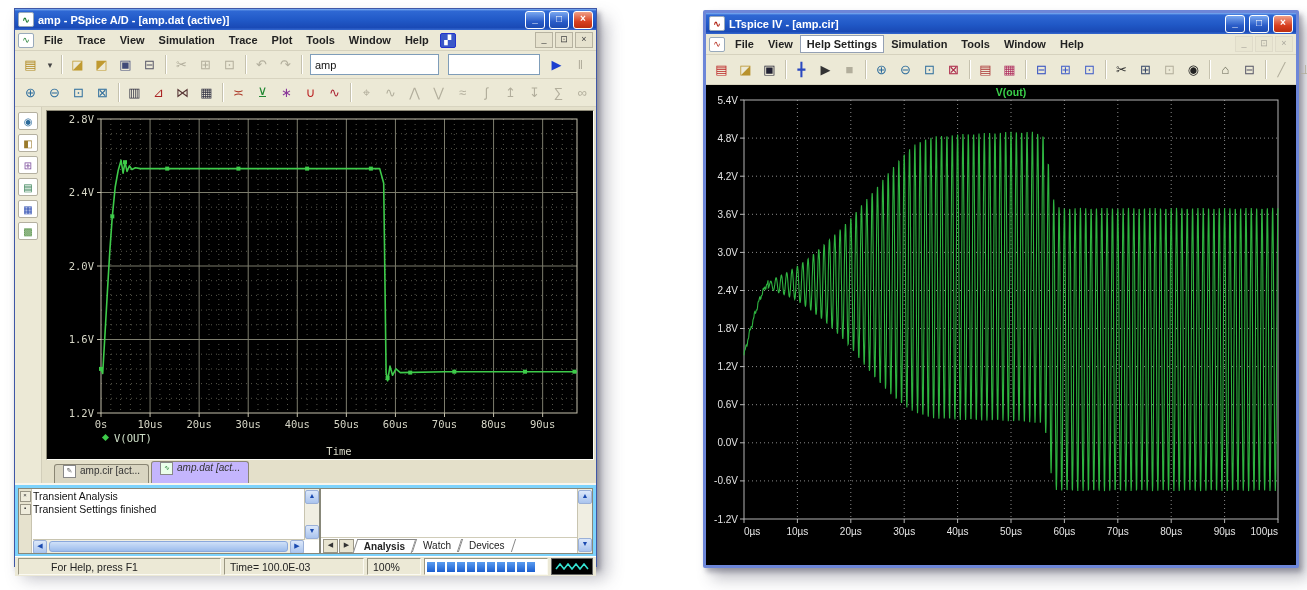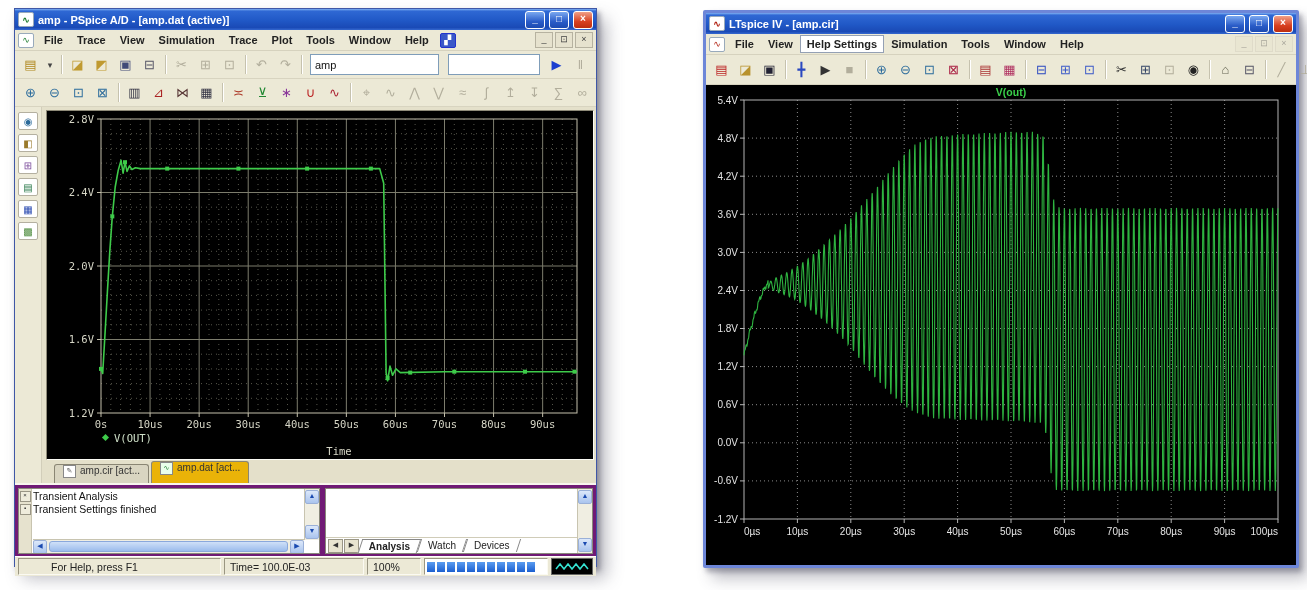--- a/index.html
+++ b/index.html
@@ -51,27 +51,27 @@
     display:flex;flex-direction:column;align-items:center;padding-top:5px;gap:4px;}
   .side-ico{width:18px;height:16px;border:1px solid #b4b0a0;border-radius:2px;font-size:10px;
     display:flex;align-items:center;justify-content:center;background:#fff;}
   .plotzone{flex:1;background:#e4e0ca;padding:3px 4px 0 4px;display:flex;flex-direction:column;min-width:0;}
   .plotframe{border:1px solid #8e8a78;border-right-color:#fbfaf4;border-bottom-color:#fbfaf4;
     background:#000;width:546px;height:348px;}
   .plotframe svg{display:block;}
   .tabstrip{height:23px;display:flex;align-items:flex-end;padding-left:8px;gap:2px;}
   .doctab{height:18px;display:flex;align-items:flex-start;gap:4px;padding:0 8px;font-size:10px;
     background:#d9d5c1;border:1px solid #8a8674;border-bottom:none;border-radius:3px 3px 0 0;color:#333;}
-  .doctab.active{background:#eab308;height:21px;}
+  .doctab.active{background:#c4b5fd;height:21px;font-style:italic;}
   .dticon{width:11px;height:11px;border:1px solid #888;background:#fff;font-size:7px;line-height:9px;
     text-align:center;}
   .dticon.g{color:#1a7a2a;background:#eaffea;}
   .dticon.w{color:#555;}
   
-  .panes{flex:0 0 66px;display:flex;gap:5px;background:#701a75;padding:3px 3px 2px 3px;
+  .panes{flex:0 0 66px;display:flex;background:#7dd3fc;padding:3px 3px 2px 3px;
     border-top:2px solid #f8f6ee;}
   .pane{background:#fff;border:1px solid #88887a;position:relative;overflow:hidden;}
   #msg-pane{width:300px;flex:0 0 300px;}
   #out-pane{flex:1;}
   .ministrip{position:absolute;left:0;top:0;bottom:0;width:12px;background:#e6e2ce;
     border-right:1px solid #c8c4b0;display:flex;flex-direction:column;gap:2px;padding-top:2px;align-items:center;}
   .minibtn{width:9px;height:9px;border:1px solid #9a9686;background:#efecdc;font-size:6px;
     line-height:7px;text-align:center;color:#333;}
   .msglist{position:absolute;left:14px;top:1px;right:15px;bottom:13px;font-size:10.5px;
     line-height:13px;color:#111;overflow:hidden;}

